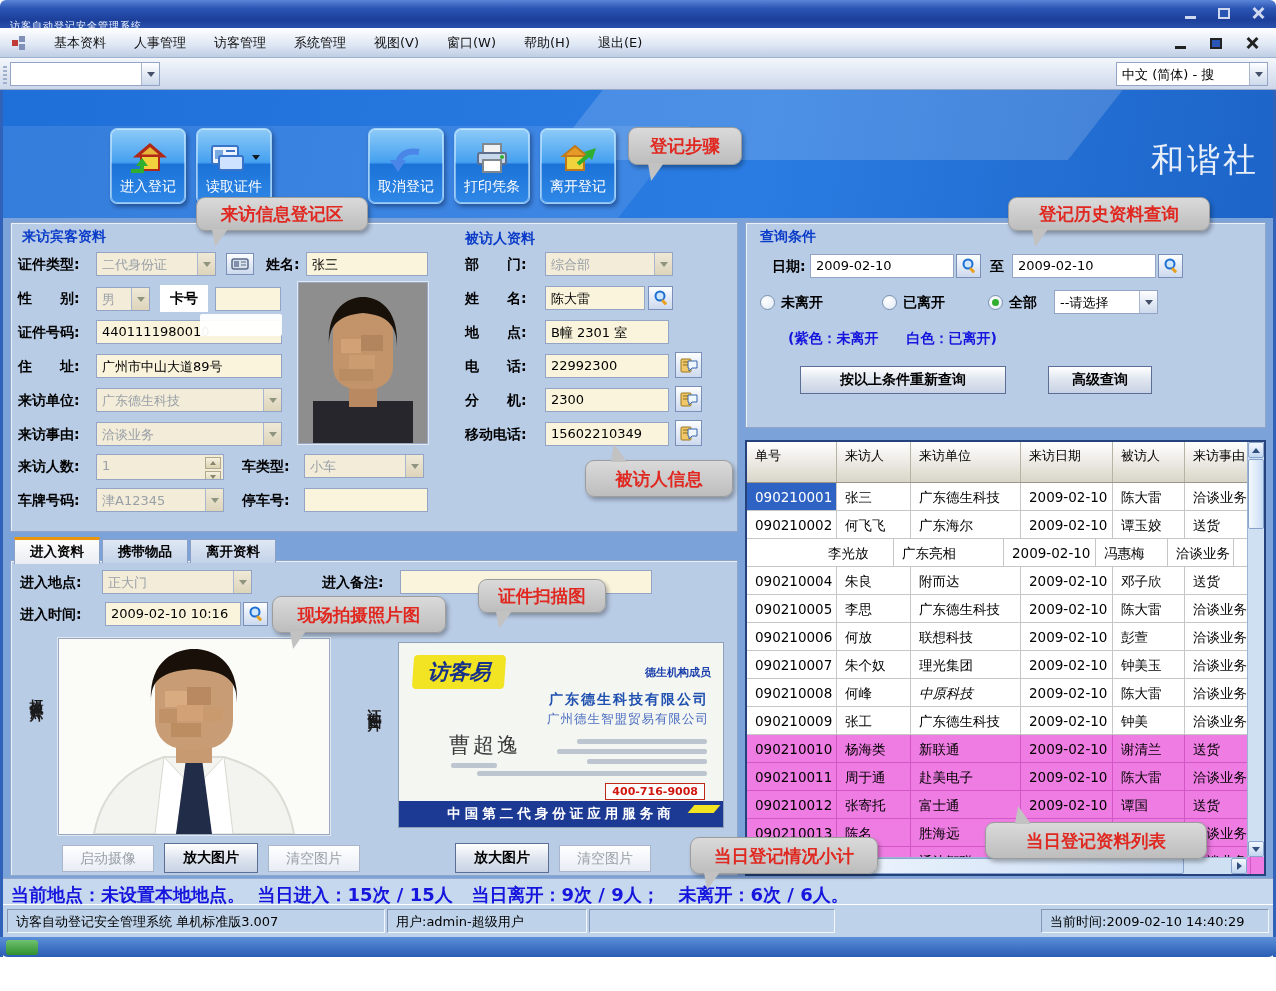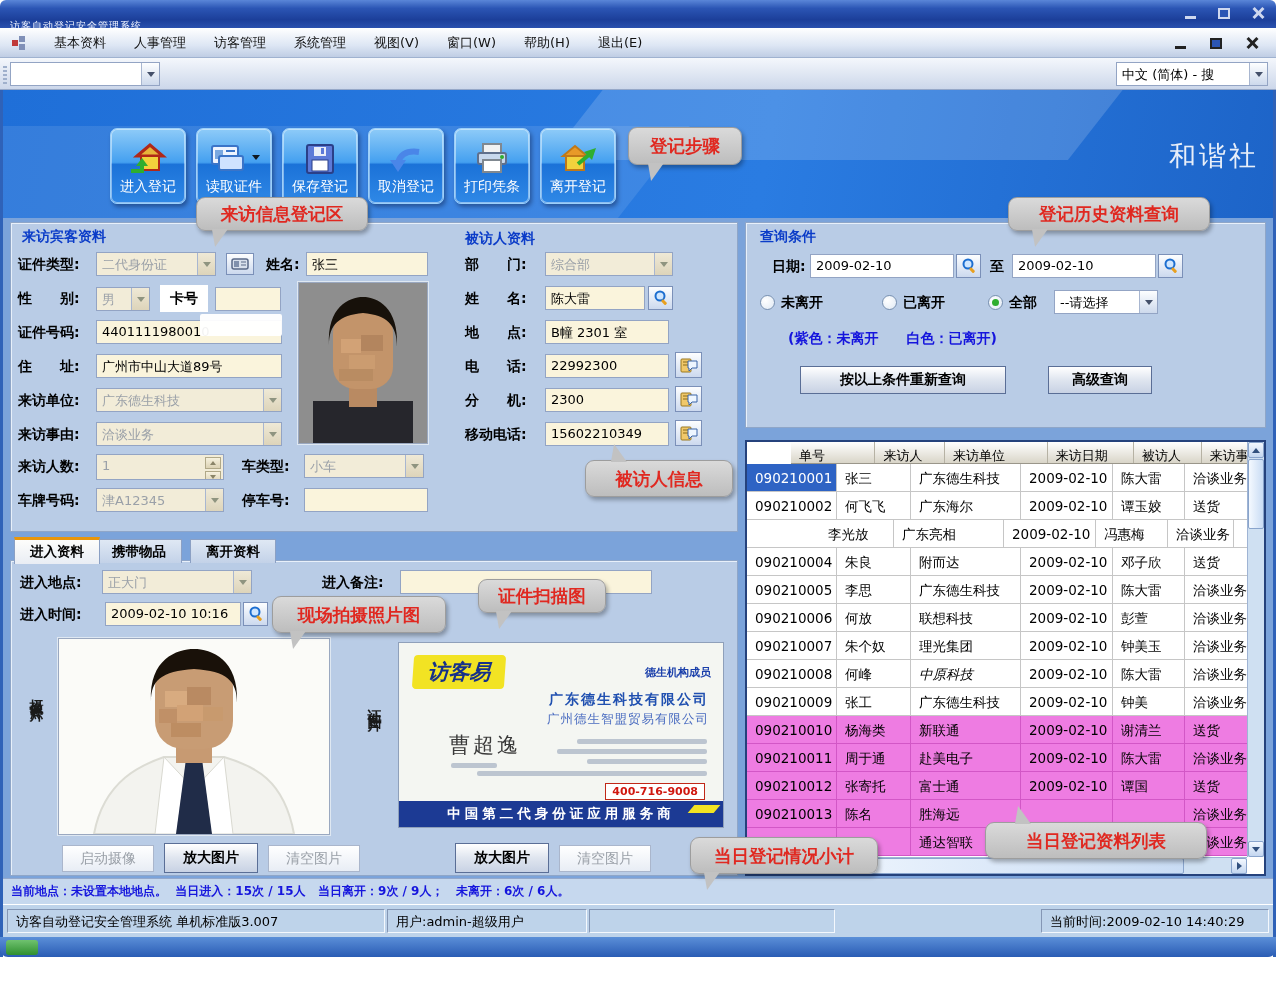--- a/index.html
+++ b/index.html
@@ -61,36 +61,36 @@
   .pushbtn.flat { border:1px solid #aab6cc; background:linear-gradient(#ffffff,#e8edf5); font-weight:normal; }
   .pushbtn.disab { color:#9aa0a8; }
 
   
   .frame-l { left:0; top:90px; width:3px; height:867px; background:#2f62b8; }
   .frame-r { left:1273px; top:90px; width:3px; height:867px; background:#2f62b8; }
   .mainbg { left:3px; top:90px; width:1270px; height:790px; background:#7ba3da; }
   .banner { left:3px; top:90px; width:1270px; height:128px; background:linear-gradient(100deg,#1f6fd8,#2a7ce2 60%,#1d64c8); overflow:hidden; }
   .banner::before { content:""; position:absolute; left:46%; top:-30px; width:520px; height:100px; background:rgba(255,255,255,.16); transform:skewX(-38deg); }
   .banner::after { content:""; position:absolute; left:-60px; top:36px; width:700px; height:120px; background:rgba(255,255,255,.10); transform:skewX(-38deg); }
-  .brand { position:absolute; right:14px; top:48px; color:#e9eff9; font-size:27px; letter-spacing:3px; }
+  .brand { position:absolute; right:14px; top:48px; color:#e9eff9; font-size:33px; letter-spacing:3px; }
 
   .tb-btn { width:76px; height:76px; border-radius:7px; cursor:pointer;
     border:1px solid #9bd0fa; color:#fff; font-size:14px;
     background:linear-gradient(#8ecbf8 0%, #44a0f0 45%, #1b72d8 48%, #2f88e6 100%);
     box-shadow:inset 0 0 0 1px rgba(255,255,255,.45), 2px 3px 4px rgba(0,0,30,.35);
     display:flex; flex-direction:column; align-items:center; justify-content:flex-end; padding-bottom:7px; }
   .tb-ico { height:38px; display:flex; align-items:center; justify-content:center; }
   .tb-caret { width:0; height:0; border:4px solid transparent; border-top:5px solid #101820; display:inline-block; margin-left:3px; vertical-align:2px; }
 
   
   .panel { background:#b9cce6; border:1px solid #8fa6c8; box-shadow:inset 1px 1px 0 #e8f0fa; }
 
   
   .vtable { left:745px; top:440px; width:521px; height:436px; border:2px solid #25427c; background:#fff; overflow:hidden; }
-  .thead { display:flex; height:22px; background:linear-gradient(#ffffff,#d9d5c8); border-bottom:1px solid #9a968a;margin-left:44px; }
+  .thead { display:flex; height:41px; background:linear-gradient(#ffffff,#d9d5c8); border-bottom:1px solid #9a968a; }
   .th { font-size:13px; color:#000; padding:5px 6px 0 8px; border-right:1px solid #b6b2a4; white-space:nowrap; overflow:hidden; }
   .trow { display:flex; height:28px; background:#fff; border-bottom:1px solid #c6c6c6; }
   .trow.purple { background:#ee7ce2; border-bottom:1px solid #d257c6; }
   .tcell { font-size:13.5px; color:#000; padding:6px 4px 0 8px; border-right:1px solid #c6c6c6; white-space:nowrap; overflow:hidden; }
   .trow.purple .tcell { border-right:1px solid #d257c6; }
   .tcell.sel { background:#2e63c4; color:#ffffff; }
 
   .sbar-v { position:absolute; left:1247px; top:442px; width:17px; height:415px; background:#cfe0f2; border-left:1px solid #9fb4d4; }
   .sbar-h { position:absolute; left:747px; top:857px; width:500px; height:17px; background:#cfe0f2; border-top:1px solid #9fb4d4; }
   .sbtn { position:absolute; width:16px; height:16px; background:linear-gradient(#f3f8ff,#c3d6f0); border:1px solid #89a4cc; border-radius:2px; display:flex; align-items:center; justify-content:center; }
@@ -123,21 +123,21 @@
   .card-co1 { position:absolute; right:14px; top:48px; color:#2050b0; font-size:14px; font-weight:bold; letter-spacing:2px; }
   .card-co2 { position:absolute; right:14px; top:68px; color:#4a6cc0; font-size:12.5px; letter-spacing:1px; }
   .card-name { position:absolute; left:50px; top:88px; color:#3a3a3a; font-size:21px; letter-spacing:3px; }
   .blurline { position:absolute; height:5px; background:#aab4c4; border-radius:2px; opacity:.75; }
   .card-hotline { position:absolute; right:18px; top:140px; background:#fff; border:1px solid #c02818; color:#d01810; font-size:11px; font-weight:bold; padding:1px 6px; }
   .card-footer { position:absolute; left:0; bottom:0; width:100%; height:26px; background:#1c3a94; color:#fff; font-size:13.5px; font-weight:bold; letter-spacing:4px; display:flex; align-items:center; justify-content:center; }
   .card-footer::after { content:""; position:absolute; right:6px; top:4px; width:26px; height:8px; background:#f2e323; transform:skewX(-40deg); }
 
   
   .summary { left:3px; top:878px; width:1270px; height:26px; background:#c6d8ee; border-top:1px solid #93a8cc; }
-  .summary span { position:absolute; left:8px; top:4px; color:#1515dd; font-size:12px; font-weight:bold; white-space:pre; }
+  .summary span { position:absolute; left:8px; top:4px; color:#1515dd; font-size:18px; font-weight:bold; white-space:pre; }
   .statusbar { left:3px; top:905px; width:1270px; height:32px; background:#bed3ea; }
   .sseg { position:absolute; top:4px; height:24px; border:1px solid; border-color:#8496b4 #f4f8fd #f4f8fd #8496b4; font-size:13px; color:#000; padding:3px 8px 0 8px; white-space:nowrap; overflow:hidden; }
   .bottomframe { left:0px; top:937px; width:1276px; height:20px; background:linear-gradient(#5b8fd8,#2a5cb4); border-radius:0 0 8px 8px; }
   .startgreen { left:6px; top:940px; width:32px; height:15px; background:linear-gradient(#6fc26f,#2f8f2f); border-radius:3px; }
 
   .censor { position:absolute; background:#fff; opacity:.95; border-radius:2px; }
   .spin { position:absolute; right:2px; top:2px; width:16px; height:18px; display:flex; flex-direction:column; gap:2px; }
   .spin div { flex:1; background:linear-gradient(#f6f1de,#dcd2b4); border:1px solid #b0a888; display:flex; align-items:center; justify-content:center; }
   .tri-u3 { width:0;height:0;border:3px solid transparent;border-bottom:4px solid #8a8468; margin-bottom:3px;}
   .tri-d3 { width:0;height:0;border:3px solid transparent;border-top:4px solid #8a8468; margin-top:3px;}
@@ -224,31 +224,20 @@
           <rect x="3" y="4" width="26" height="18" rx="2" fill="#eef4ff" stroke="#3a74c8" stroke-width="2"></rect>
           <rect x="6" y="8" width="8" height="9" fill="#7aa8e0"></rect>
           <line x1="17" y1="9" x2="26" y2="9" stroke="#3a74c8" stroke-width="2"></line>
           <line x1="17" y1="14" x2="26" y2="14" stroke="#3a74c8" stroke-width="2"></line>
           <rect x="10" y="14" width="24" height="14" rx="2" fill="#cfe2ff" stroke="#3a74c8" stroke-width="2"></rect>
         </svg>
         <span class="tb-caret"></span>
     </span>
     <span>读取证件</span>
   </div>
-  <div class="abs tb-btn" style="left:282px; top:128px;">
-    <span class="tb-ico">
-      <svg width="34" height="34" viewBox="0 0 34 34">
-          <rect x="4" y="3" width="26" height="28" rx="2" fill="#5d7ad8" stroke="#2a3f88" stroke-width="2"></rect>
-          <rect x="11" y="5" width="12" height="9" fill="#e9edf8"></rect>
-          <rect x="18" y="6" width="3" height="6" fill="#5d7ad8"></rect>
-          <rect x="9" y="18" width="16" height="11" fill="#ffffff" stroke="#2a3f88"></rect>
-        </svg>
-    </span>
-    <span>保存登记</span>
-  </div>
   <div class="abs tb-btn" style="left:368px; top:128px;">
     <span class="tb-ico">
       <svg width="38" height="34" viewBox="0 0 38 34">
           <path d="M32 10 C18 8 12 14 11 22" stroke="#4a86e8" stroke-width="6" fill="none"></path>
           <polygon points="11,30 3,18 19,18" fill="#4a86e8"></polygon>
         </svg>
     </span>
     <span>取消登记</span>
   </div>
   <div class="abs tb-btn" style="left:454px; top:128px;">
@@ -601,21 +590,21 @@
     <span class="sthumb" style="left:17px; top:0; width:420px; height:16px;"></span>
     <span class="sbtn" style="right:0; top:0;">
         <span class="tri-r2"></span>
       </span>
   </div>
 
   <div class="abs panel" style="left:10px; top:560px; width:728px; height:316px;"></div>
   <div class="tab active" style="left:14px; top:537px; width:86px;">
       <span>进入资料</span>
     </div>
-  <div class="tab" style="left:96px; top:539px; width:86px;">
+  <div class="tab" style="left:102px; top:539px; width:86px;">
       <span>携带物品</span>
     </div>
   <div class="tab" style="left:190px; top:539px; width:86px;">
       <span>离开资料</span>
     </div>
 
   <span class="abs lbl" style="left:20px; top:574px;text-align:center;">进入地点:</span>
   <div class="abs combo dis" style="left:102px; top:570px; width:150px;">
     <span class="ctext">正大门</span>
     <span class="cbtn">

